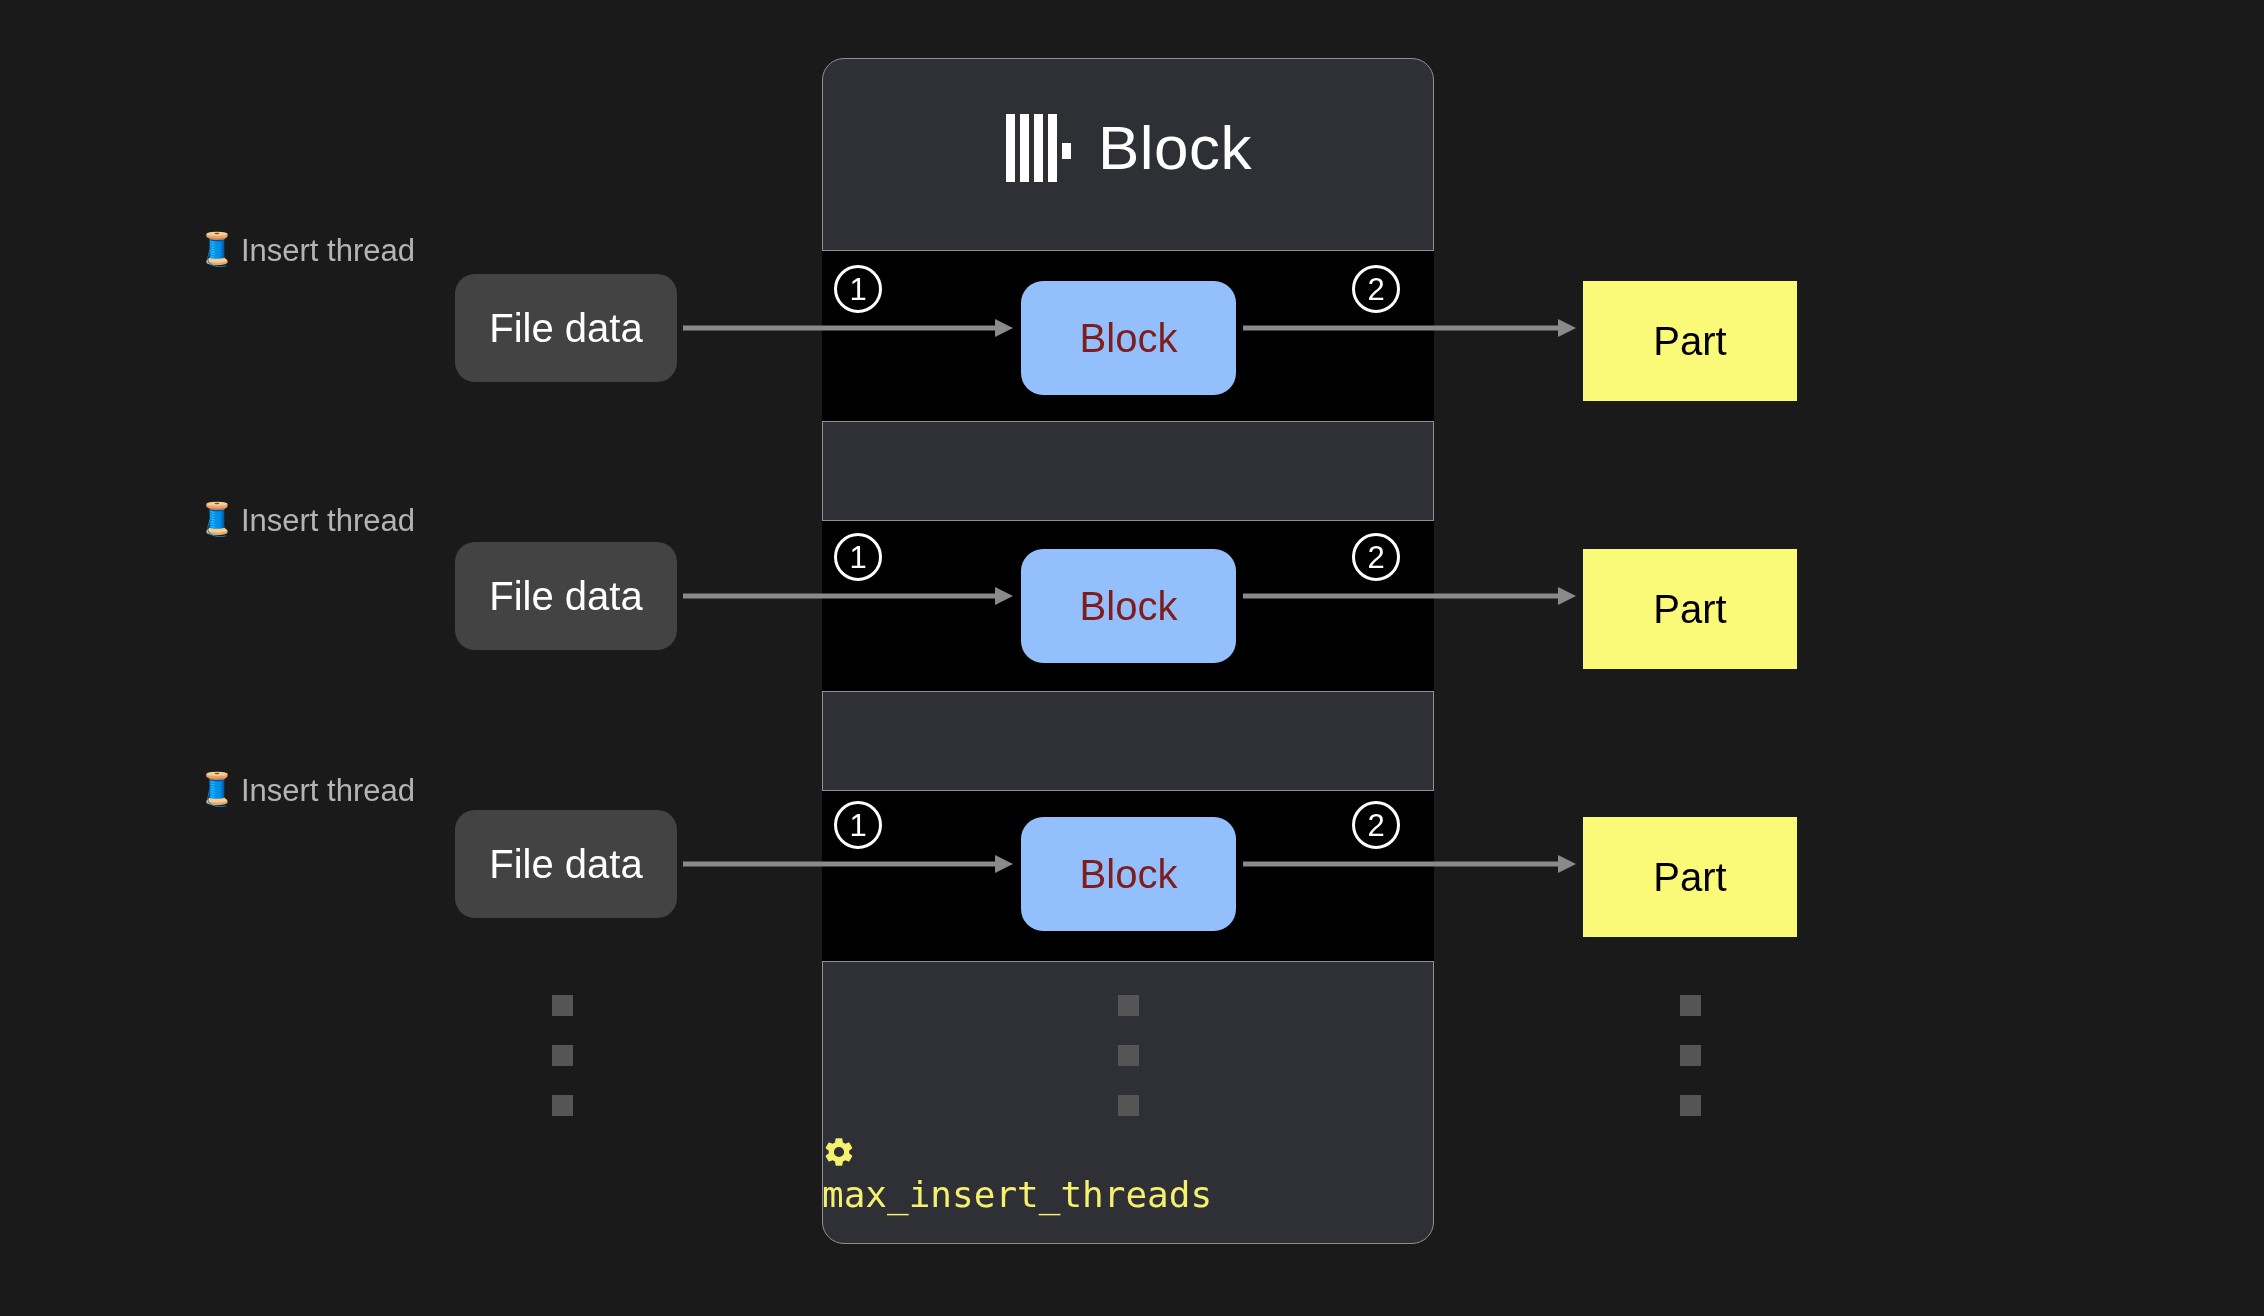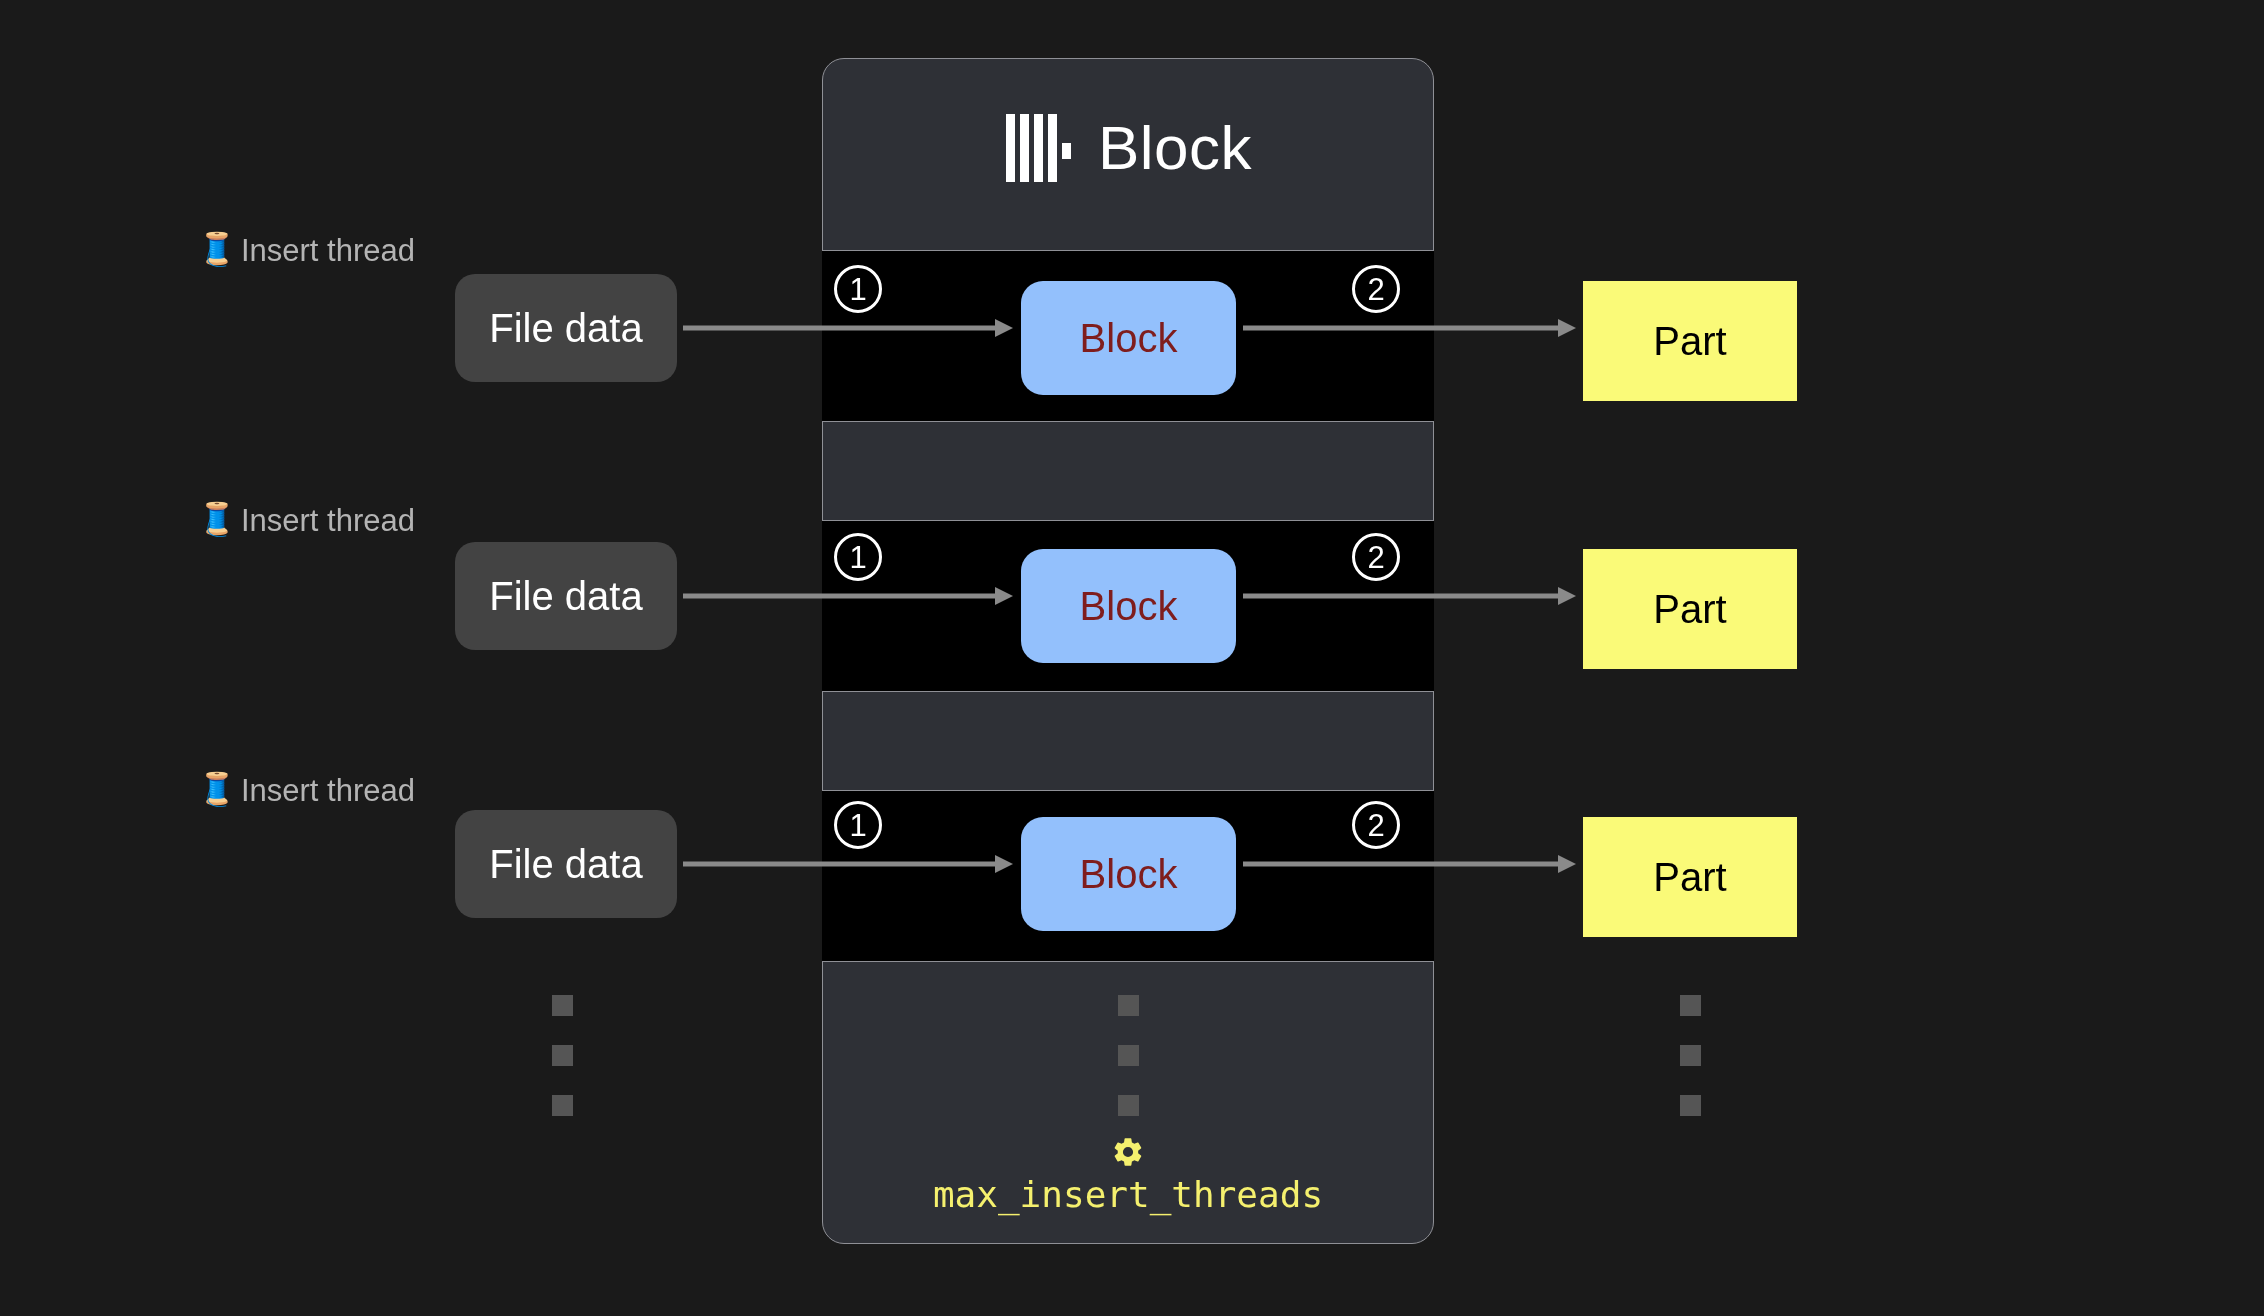--- a/index.html
+++ b/index.html
@@ -189,21 +189,20 @@
   .dot:last-child { margin-bottom: 0; }
 
   
   #setting-group {
     position: absolute;
     left: 822px;
     top: 1135px;
     width: 612px;
     display: flex;
     flex-direction: column;
-    align-items: center;
     gap: 6px;
   }
 
   .gear-icon {
     display: block;
   }
 
   #setting-name {
     color: #f5f06e;
     font-family: "DejaVu Sans Mono", monospace;

